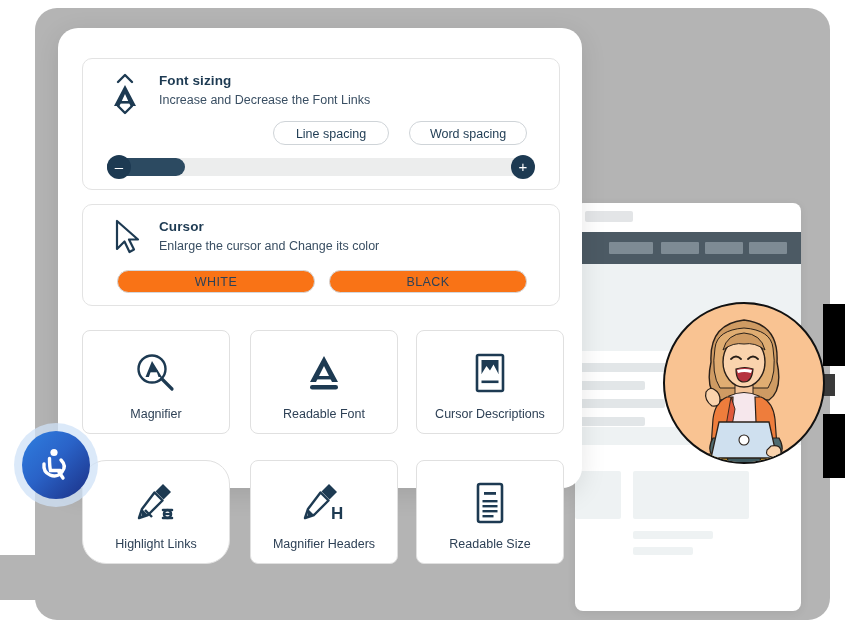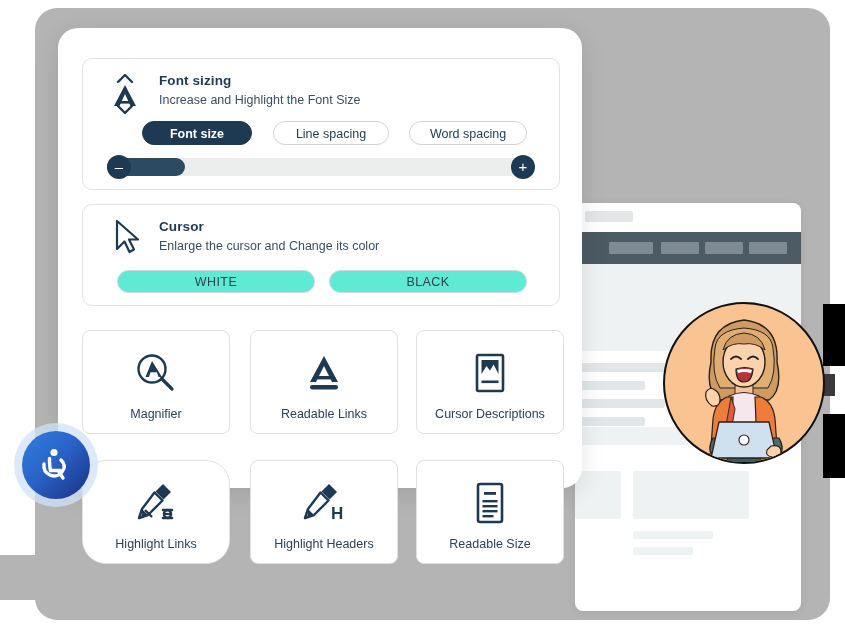--- a/index.html
+++ b/index.html
@@ -92,21 +92,21 @@
     position:absolute;width:24px;height:24px;border-radius:50%;
     background:#1d3a52;color:#ffffff;font-size:15px;line-height:24px;
     text-align:center;cursor:pointer;box-sizing:border-box;
   }
   #slider-minus{left:0px;top:0px;}
   #slider-plus{left:404px;top:0px;}
 
   
   .colorbtn{
     position:absolute;height:23px;line-height:23px;text-align:center;
-    border-radius:12px;border:1px solid #d3d7db;background:#5eead4;
+    border-radius:12px;border:1px solid #d3d7db;background:#f97316;
     font-size:12.5px;color:#2e4156;letter-spacing:.4px;cursor:pointer;
     box-sizing:border-box;
   }
   #btn-white{left:34px;top:65px;width:198px;}
   #btn-black{left:246px;top:65px;width:198px;}
 
   
   .tile{
     position:absolute;width:148px;height:104px;background:#ffffff;
     border:1px solid #e0e0e0;border-radius:8px;cursor:pointer;
@@ -220,23 +220,22 @@
       <div class="sec-icon">
         <svg width="40" height="44" viewBox="0 0 40 44">
           <polyline points="13,10 20,3 27,10" fill="none" stroke="#1d3a52" stroke-width="2.4" stroke-linecap="round" stroke-linejoin="round"></polyline>
           <path d="M20 13 L9 34 h5.5 L20 22 l5.5 12 H31 Z" fill="#1d3a52"></path>
           <rect x="13.5" y="29" width="13" height="2.6" fill="#1d3a52"></rect>
           <polyline points="13,34 20,41 27,34" fill="none" stroke="#1d3a52" stroke-width="2.4" stroke-linecap="round" stroke-linejoin="round"></polyline>
         </svg>
       </div>
 
       <div class="sec-title">Font sizing</div>
-      <div class="sec-sub">Increase and Highlight the Font Size</div>
-
-      <div class="pill active" id="btn-fontsize">Font size</div>
+      <div class="sec-sub">Increase and Decrease the Font Links</div>
+
       <div class="pill" id="btn-wordspacing">Word spacing</div>
       <div class="pill" id="btn-linespacing">Line spacing</div>
 
       <div id="slider-wrap">
         <div id="slider-track"></div>
         <div id="slider-fill"></div>
         <div class="round-btn" id="slider-minus">–</div>
         <div class="round-btn" id="slider-plus">+</div>
       </div>
     </div>
@@ -269,21 +268,21 @@
     </div>
 
     <div class="tile" id="tile-1">
       <div class="tile-icon">
         <svg width="46" height="46" viewBox="0 0 46 46">
           <path d="M23 6 L9 32 h6 L23 16 l8 16 h6 Z" fill="#1d3a52"></path>
           <rect x="14.5" y="26" width="17" height="3.4" fill="#1d3a52"></rect>
           <rect x="9" y="35" width="28" height="4.4" rx="2.2" fill="#1d3a52"></rect>
         </svg>
       </div>
-      <div class="tile-label">Readable Links</div>
+      <div class="tile-label">Readable Font</div>
     </div>
 
     <div class="tile" id="tile-2">
       <div class="tile-icon">
         <svg width="46" height="46" viewBox="0 0 46 46">
           <rect x="10" y="5" width="26" height="36" rx="1.5" fill="none" stroke="#1d3a52" stroke-width="2.6"></rect>
           <rect x="14.5" y="10" width="17" height="14" fill="#1d3a52"></rect>
           <path d="M14.5 24 L19.5 16 L23 20.5 L26.5 14.5 L31.5 24 Z" fill="#ffffff"></path>
           <rect x="14.5" y="30.5" width="17" height="2.6" fill="#1d3a52"></rect>
         </svg>
@@ -308,21 +307,21 @@
 
     <div class="tile" id="tile-4">
       <div class="tile-icon">
         <svg width="48" height="46" viewBox="0 0 48 46">
           <path d="M29 4 L37 12 L29.5 19.5 L21.5 11.5 Z" fill="#1d3a52"></path>
           <path d="M20.5 12.5 L28.5 20.5 L14 35 L5 38 L8 29 Z" fill="none" stroke="#1d3a52" stroke-width="2.4" stroke-linejoin="round"></path>
           <path d="M8 29 L14 35 L7.5 37.5 Z" fill="#1d3a52"></path>
           <text x="31" y="39" font-family="'Liberation Sans',sans-serif" font-size="17" font-weight="bold" fill="#1d3a52">H</text>
         </svg>
       </div>
-      <div class="tile-label">Highlight Headers</div>
+      <div class="tile-label">Magnifier Headers</div>
     </div>
 
     <div class="tile" id="tile-5">
       <div class="tile-icon">
         <svg width="46" height="46" viewBox="0 0 46 46">
           <rect x="11" y="4" width="24" height="38" rx="2" fill="none" stroke="#1d3a52" stroke-width="2.6"></rect>
           <rect x="17" y="12" width="12" height="2.8" fill="#1d3a52"></rect>
           <rect x="15.5" y="20" width="15" height="2.4" fill="#1d3a52"></rect>
           <rect x="15.5" y="25" width="15" height="2.4" fill="#1d3a52"></rect>
           <rect x="15.5" y="30" width="15" height="2.4" fill="#1d3a52"></rect>

